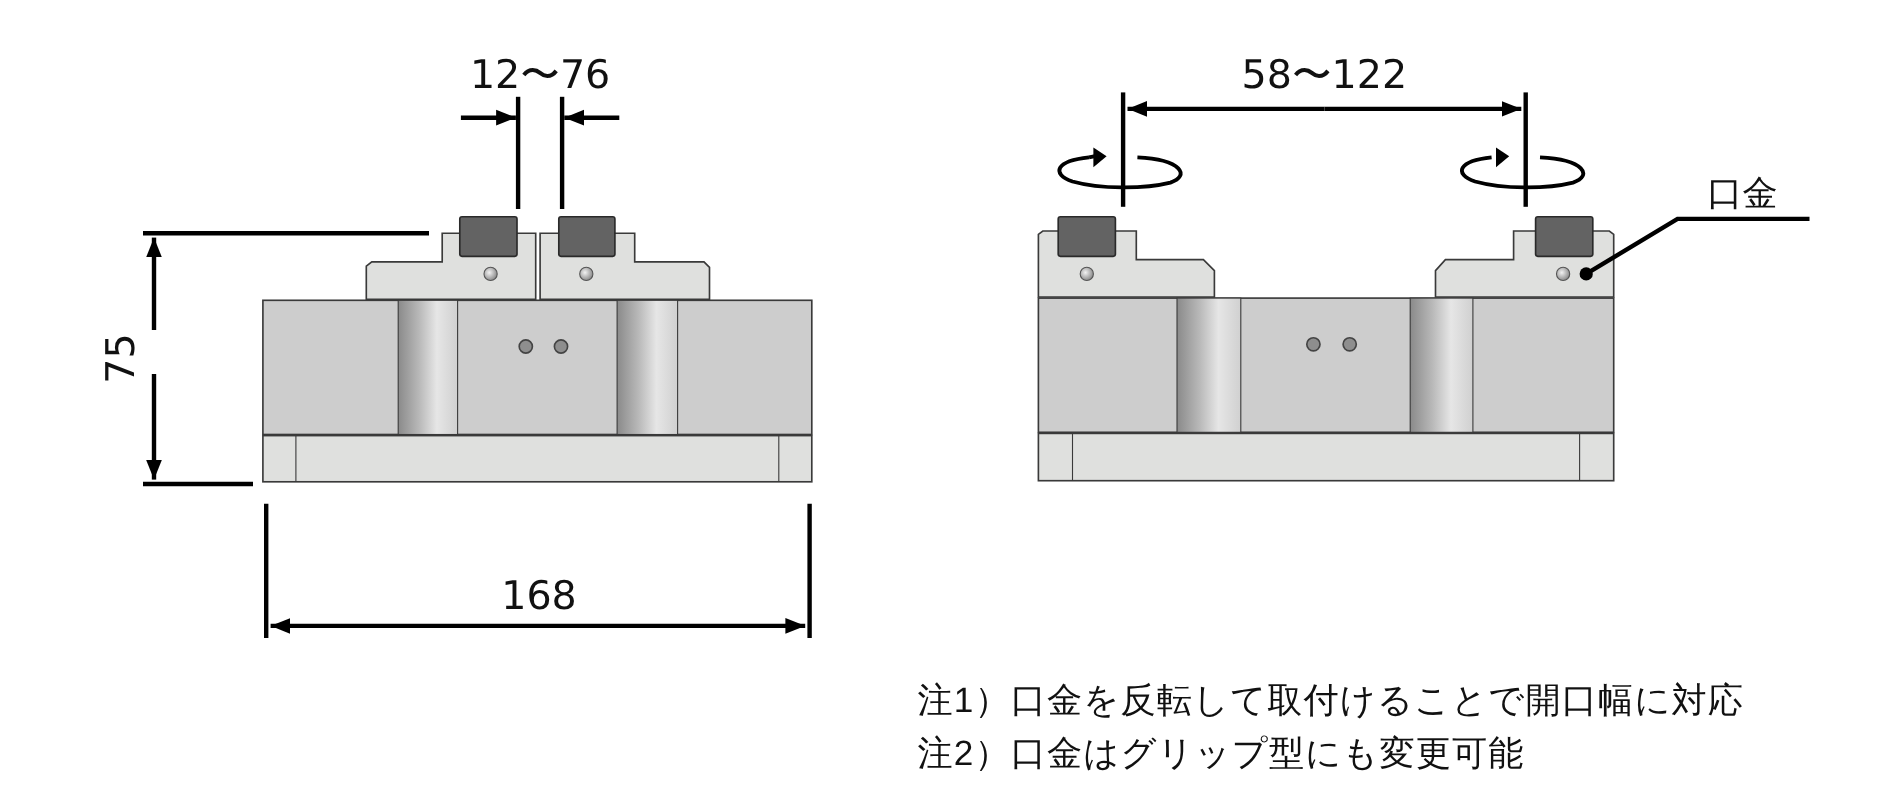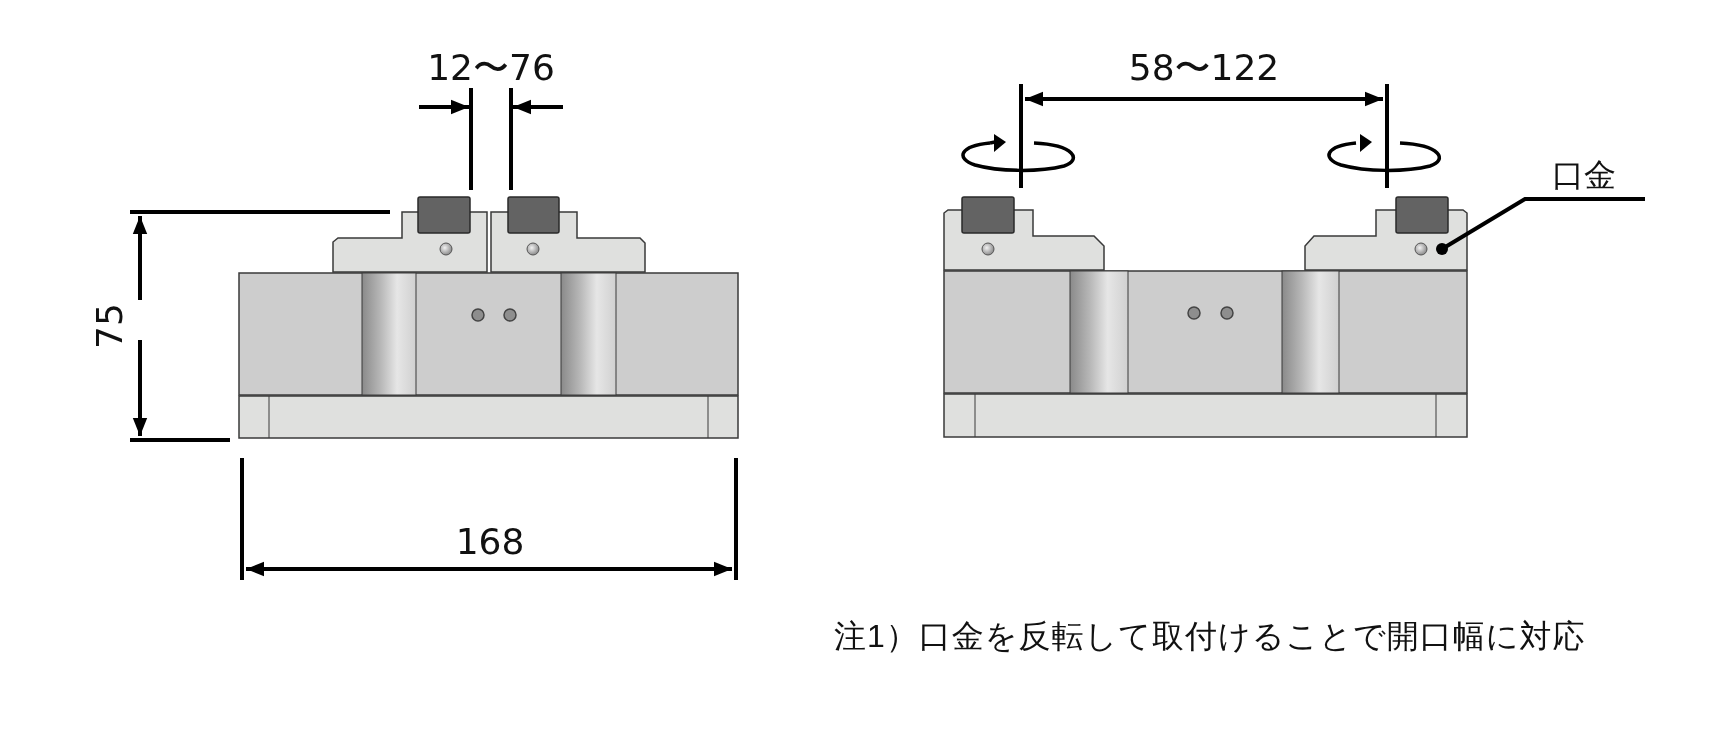--- a/index.html
+++ b/index.html
@@ -125,13 +125,14 @@
 
     <g>
       <polyline points="1442,249 1525,199 1645,199" fill="none" stroke="#000" stroke-width="4"></polyline>
       <text class="label-text" x="1552" y="186">口金</text>
     </g>
   </g>
 </svg>
 
 <div class="notes">
   <span class="note-line">注1）口金を反転して取付けることで開口幅に対応</span>
+  <span class="note-line">注2）口金はグリップ型にも変更可能</span>
 </div>
 
 </body></html>

